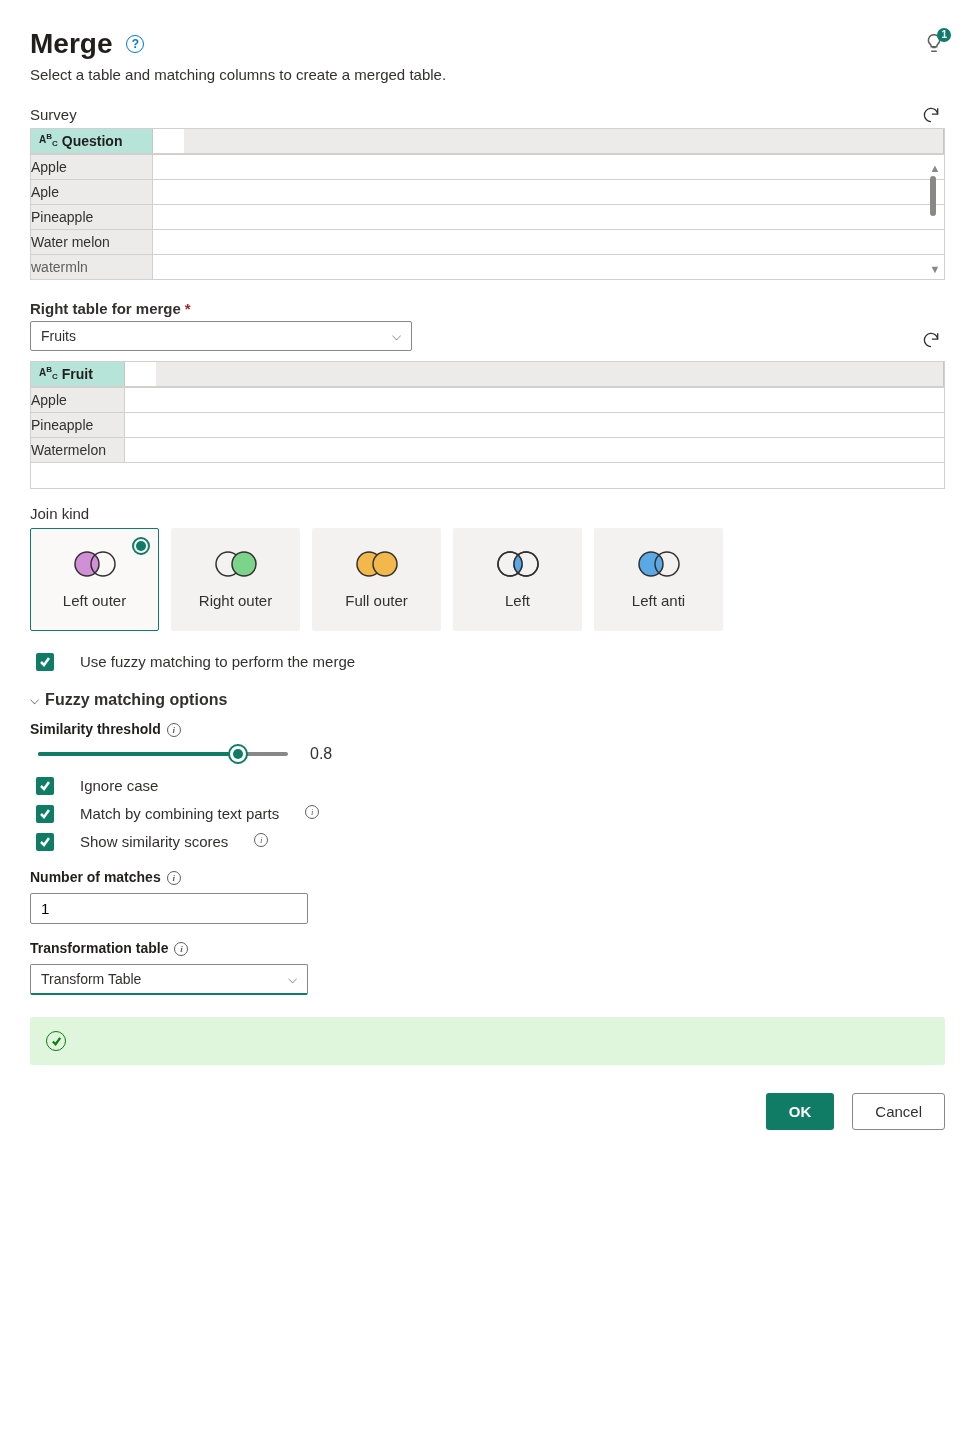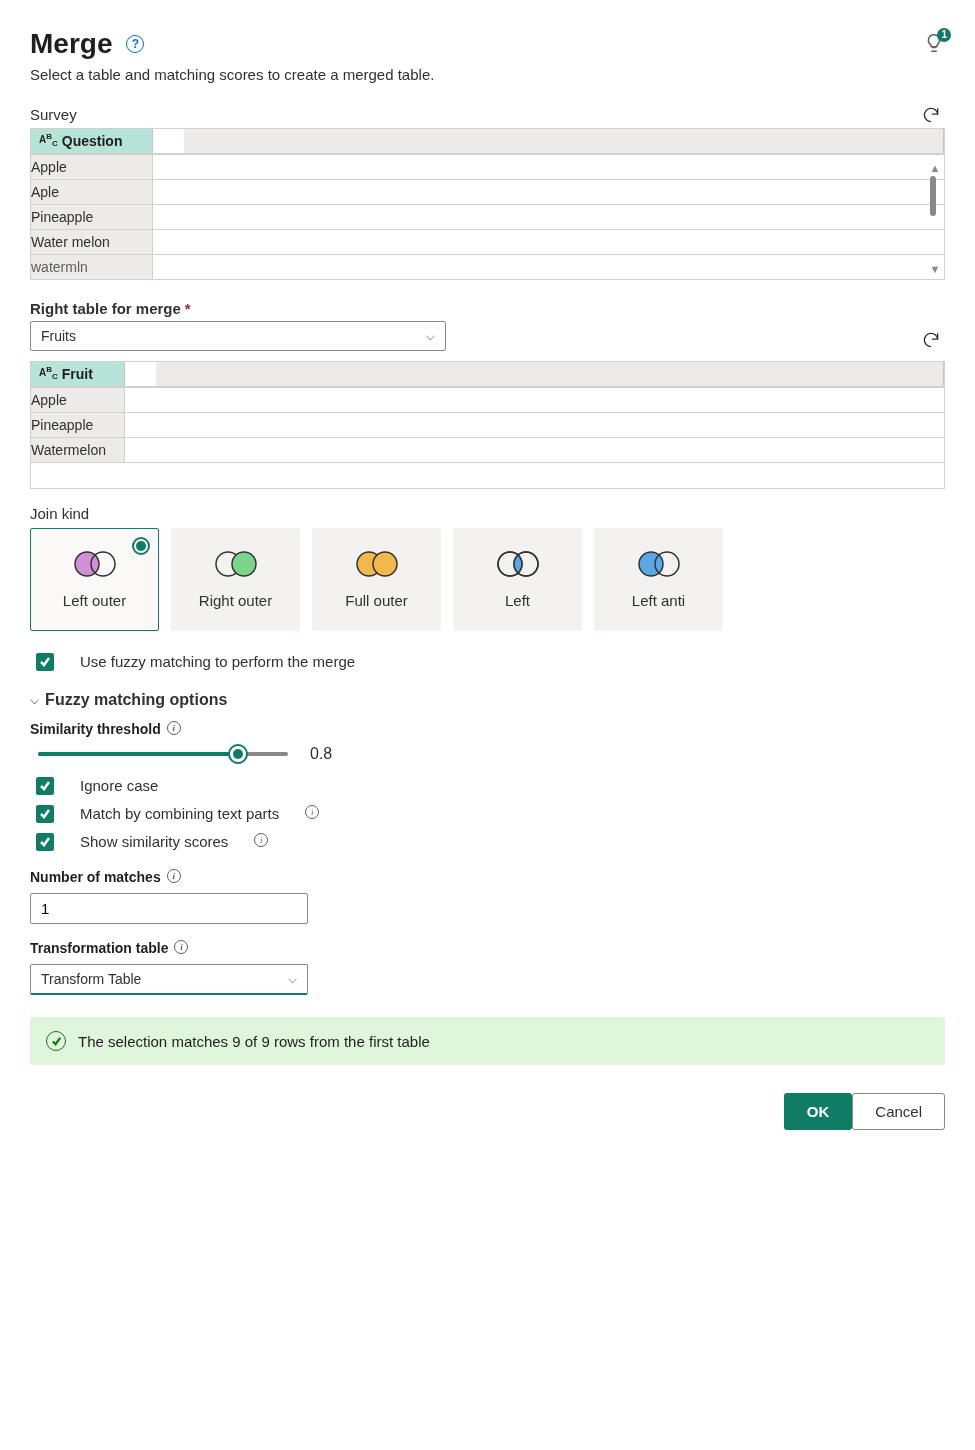--- a/index.html
+++ b/index.html
@@ -32,21 +32,21 @@
   .cell-row { display:flex; }
   .cell { padding: 4px 0; border-top:1px solid #d2d0ce; border-right:1px solid #d2d0ce; background:#edebe9; width:122px; color:#323130;}
   .cell-rest { flex:1; border-top:1px solid #d2d0ce; background:#fff; }
   .abc { font-size:10px; font-weight:600; color:#201f1e; line-height:1; }
   .abc sup, .abc sub { font-size:8px; }
   .scroll-gutter { position:absolute; right:0; top:30px; bottom:0; width:18px; display:flex; flex-direction:column; justify-content:space-between; align-items:center; padding:4px 0;}
   .scroll-gutter .arrow { color:#8a8886; font-size:11px; line-height:1;}
   .scroll-gutter .thumb { width:6px; height:40px; background:#8a8886; border-radius:3px; margin-top:2px;}
   .cell-row.last .cell { color:#605e5c; border-bottom:none;}
 
-  .select-box { display:flex; align-items:center; justify-content:space-between; border:1px solid #8a8886; border-radius:2px; padding:6px 10px; width:416px; margin-bottom:10px; background:#fff; cursor:pointer;}
+  .select-box { display:flex; align-items:center; justify-content:space-between; border:1px solid #8a8886; border-radius:2px; padding:6px 10px; width:382px; margin-bottom:10px; background:#fff; cursor:pointer;}
   .select-box .chev { color:#605e5c; font-size:12px; }
 
   .join-section { margin-top:8px; }
   .join-label { font-size:15px; color:#323130; margin-bottom:6px;}
   .join-grid { display:flex; gap:12px; }
   .join-card { width:129px; height:103px; background:#f3f2f1; border-radius:2px; display:flex; flex-direction:column; align-items:center; justify-content:center; gap:14px; color:#323130; position:relative; cursor:pointer;}
   .join-card.sel { border:1.5px solid #107c65; background:#faf9f8; }
   .join-card .radio { position:absolute; top:8px; right:8px; width:18px; height:18px; border-radius:50%; border:2px solid #107c65; display:flex; align-items:center; justify-content:center;}
   .join-card .radio .dot { width:10px; height:10px; border-radius:50%; background:#107c65;}
   .join-card .lbl { font-size:15px; text-align:center; line-height:1.2; padding:0 6px;}
@@ -54,40 +54,40 @@
   .chk-row { display:flex; align-items:flex-start; gap:26px; margin:22px 0 10px 6px; }
   .chk-row.small { margin:10px 0 10px 6px; }
   .chk { width:18px; height:18px; background:#107c65; border-radius:2px; display:inline-flex; align-items:center; justify-content:center; flex-shrink:0;}
   .chk svg { width:12px; height:12px; stroke:#fff; stroke-width:2.5; fill:none;}
   .chk-label { font-size:15px; color:#323130;}
 
   .expander { display:flex; align-items:center; gap:6px; margin:20px 0 12px 0; cursor:pointer;}
   .expander .chev { font-size:12px; color:#323130; transform:rotate(0deg);}
   .expander .txt { font-size:16px; font-weight:600;}
 
-  .field-label { font-size:14px; font-weight:600; color:#201f1e; display:flex; align-items:flex-start; gap:6px; margin-bottom:8px;}
+  .field-label { font-size:14px; font-weight:600; color:#201f1e; display:flex; align-items:flex-end; gap:6px; margin-bottom:8px;}
   .info-dot { width:14px; height:14px; border:1px solid #605e5c; border-radius:50%; display:inline-flex; align-items:center; justify-content:center; font-size:9px; color:#605e5c; font-style:italic; font-family:serif;}
 
   .slider-row { display:flex; align-items:center; gap:22px; margin:6px 0 14px 8px;}
   .slider { position:relative; width:250px; height:18px;}
   .slider .track-bg { position:absolute; top:7px; left:0; right:0; height:4px; background:#8a8886; border-radius:2px;}
   .slider .track-fill { position:absolute; top:7px; left:0; height:4px; background:#107c65; border-radius:2px;}
   .slider .handle { position:absolute; top:-1px; width:20px; height:20px; border-radius:50%; background:#fff; border:2px solid #107c65; display:flex; align-items:center; justify-content:center;}
   .slider .handle::after { content:""; width:10px; height:10px; border-radius:50%; background:#107c65;}
   .slider-val { font-size:16px; color:#323130;}
 
   .num-input { border:1px solid #8a8886; border-radius:2px; padding:6px 10px; width:278px; font-size:15px; margin-bottom:16px;}
   .sel2 { border:1px solid #8a8886; border-bottom:2px solid #107c65; border-radius:2px; padding:6px 10px; width:278px; display:flex; align-items:center; justify-content:space-between; cursor:pointer;}
 
   .status-bar { background:#dff6dd; border-radius:3px; padding:14px 16px; display:flex; align-items:center; gap:12px; margin-top:22px; margin-bottom:28px;}
   .status-bar .ok-icon { width:20px; height:20px; border:1.8px solid #107c10; border-radius:50%; display:flex; align-items:center; justify-content:center;}
   .status-bar .ok-icon svg { width:11px; height:11px; stroke:#107c10; stroke-width:2.5; fill:none;}
   .status-bar .msg { font-size:15px; color:#201f1e;}
 
-  .footer { display:flex; justify-content:flex-end; gap:0;align-items:center; }
+  .footer { display:flex; justify-content:flex-end; gap:18px;align-items:center; }
   .btn { padding:9px 22px; border-radius:3px; font-size:15px; cursor:pointer; border:1px solid transparent;}
   .btn.primary { background:#107c65; color:#fff; font-weight:600;}
   .btn.secondary { background:#fff; color:#323130; border:1px solid #8a8886;}
 </style>
 </head>
 <body>
 
 
 
 
@@ -96,21 +96,21 @@
     <div class="page-title">Merge</div>
     <span class="help-icon">?</span>
   </div>
   <div class="bulb">
     <svg viewBox="0 0 24 24">
         <path d="M9 21h6M10 17h4M12 3a6 6 0 00-4 10.5c.8.8 1 1.5 1 2.5h6c0-1 .2-1.7 1-2.5A6 6 0 0012 3z"></path>
       </svg>
     <span class="bulb-badge">1</span>
   </div>
 </div>
-<div class="subtitle">Select a table and matching scores to create a merged table.</div>
+<div class="subtitle">Select a table and matching columns to create a merged table.</div>
 
 
 <div class="label-row">
   <div class="section-label">Survey</div>
   <span class="refresh">
     <svg viewBox="0 0 24 24">
         <path d="M20 11A8 8 0 1 0 12 20"></path>
         <path d="M20 4v7h-7"></path>
       </svg>
   </span>
@@ -320,21 +320,20 @@
   <span class="chev" style="color:#605e5c;font-size:12px">⌵</span>
 </div>
 
 
 <div class="status-bar">
   <span class="ok-icon">
       <svg viewBox="0 0 12 12">
         <path d="M2 6l3 3 5-7"></path>
       </svg>
     </span>
-  <span class="msg">The selection matches 9 of 9 rows from the first table</span>
 </div>
 
 
 <div class="footer">
   <button class="btn primary">OK</button>
   <button class="btn secondary">Cancel</button>
 </div>
 
 
 

